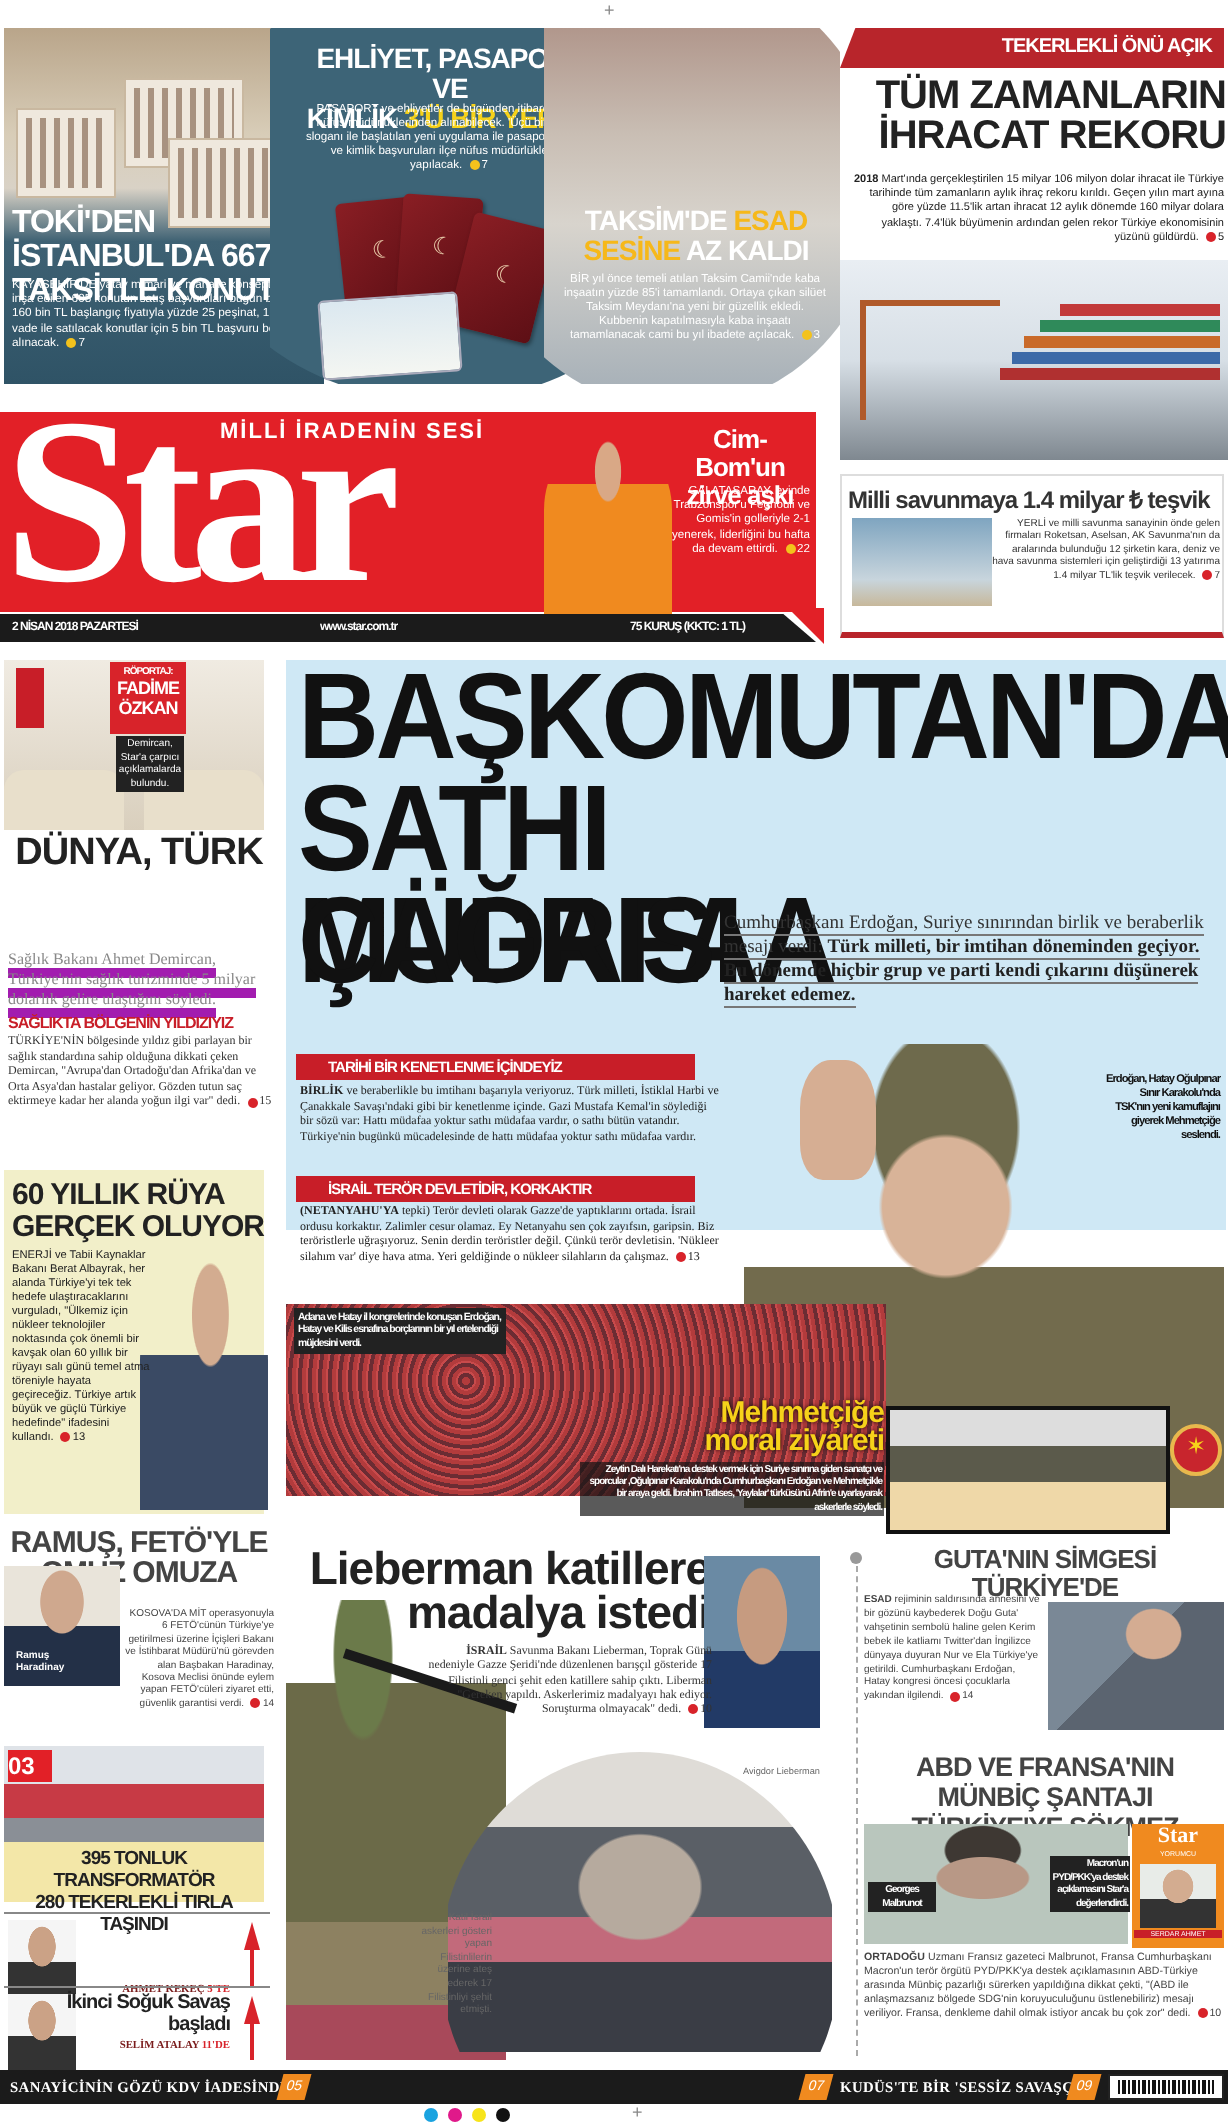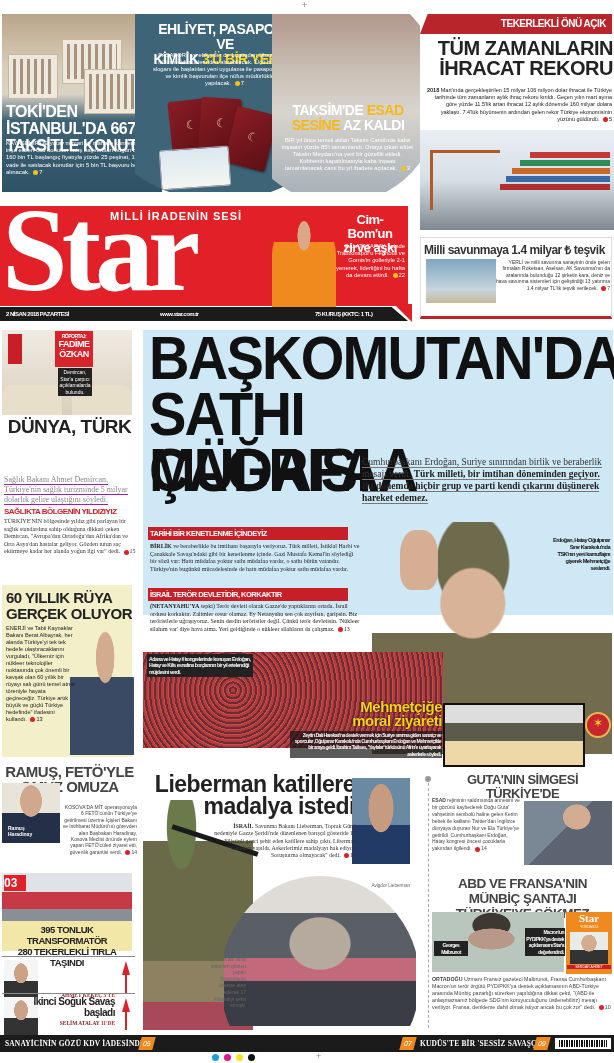--- a/index.html
+++ b/index.html
@@ -49,21 +49,21 @@
 
 .lc1-img{left:2px;top:330px;width:130px;height:85px;background:linear-gradient(180deg,#f0ebe2,#d9cfbd)}
 .lc1-img .sofa{position:absolute;bottom:0;width:60px;height:30px;background:#e8dfcb;border-radius:10px 10px 0 0}
 .flag{position:absolute;left:6px;top:4px;width:14px;height:30px;background:#c81e28}
 .roportaj{left:55px;top:331px;width:38px;height:36px;background:#d8232a;color:#fff;text-align:center;font-size:5px;line-height:6px;padding-top:2px}
 .roportaj b{display:block;font-size:9px;line-height:10px}
 .demircan-cap{left:58px;top:368px;width:34px;background:#222;color:#fff;font-size:5px;line-height:6.5px;text-align:center;padding:1px}
 .dunya-h{left:2px;top:418px;width:135px;text-align:center;font-size:19px;line-height:18px;color:#222}
 .dunya-h .big{font-size:26px;line-height:26px}
 .dunya-dek{left:4px;top:475px;width:133px;font-size:8px;line-height:10px;color:#888}
-.dunya-dek span{border-bottom:1px solid #a21caf}
+.dunya-dek span{border-bottom:5px solid #a21caf}
 .red-sub{color:#c81e28;font-size:8px;font-weight:bold}
 .dunya-sub{left:4px;top:507px;width:133px}
 .dunya-t{left:4px;top:518px;width:133px;font-family:"Liberation Serif",serif;font-size:6px;line-height:7.6px;color:#333}
 .bullet{display:inline-block;width:5px;height:5px;border-radius:50%;background:#d8232a;margin:0 1px 0 2px;vertical-align:middle}
 .bullet.y{background:#f3c21c}
 
 .ruya-box{left:2px;top:585px;width:130px;height:172px;background:#f2efc9}
 .ruya-h{left:6px;top:590px;width:128px;font-size:15px;line-height:16px;color:#222}
 .ruya-t{left:6px;top:625px;width:70px;font-size:5.6px;line-height:7px;color:#222}
 .albayrak{left:70px;top:630px;width:64px;height:125px;background:radial-gradient(ellipse at 55% 22%,#d3ac90 0 18%,transparent 19%),linear-gradient(180deg,transparent 0 38%,#3a4a64 38% 100%);border-radius:40% 40% 0 0}
@@ -84,21 +84,21 @@
 .pen:before{content:"";position:absolute;left:1px;top:0;width:8px;height:14px;background:#d8232a;clip-path:polygon(50% 0,100% 100%,0 100%)}
 .pen:after{content:"";position:absolute;left:4px;top:12px;width:2px;height:20px;background:#d8232a}
 
 
 .mainbox{left:143px;top:330px;width:470px;height:285px;background:#cfe8f5}
 .main-h{left:149px;top:330px;width:462px;font-size:61px;line-height:56px;color:#111;letter-spacing:-2px;transform:scaleX(0.92);transform-origin:left top}
 .main-h3{left:149px;top:442px;font-size:61px;line-height:56px;color:#111;letter-spacing:-2px;transform:scaleX(0.92);transform-origin:left top}
 .main-dek{left:362px;top:456px;width:250px;font-family:"Liberation Serif",serif;font-size:9.5px;line-height:12px;color:#333}
 .main-dek span{border-bottom:1px solid #777}
 .main-dek b{color:#222}
-.sec-bar{left:148px;width:208px;height:13px;background:linear-gradient(90deg,#c81e28 0 96%,transparent 96%);color:#fff;font-size:7.5px;line-height:13px;padding-left:2px;clip-path:polygon(0 0,100% 0,97% 100%,0 100%)}
+.sec-bar{left:148px;width:208px;height:13px;background:linear-gradient(90deg,#c81e28 0 96%,transparent 96%);color:#fff;font-size:7.5px;line-height:13px;padding-left:16px;clip-path:polygon(0 0,100% 0,97% 100%,0 100%)}
 .sec-t{left:150px;width:210px;font-family:"Liberation Serif",serif;font-size:6px;line-height:7.6px;color:#222}
 .erdogan{left:372px;top:522px;width:240px;height:232px;background:radial-gradient(ellipse at 42% 35%,#d8b398 0 16%,transparent 17%),radial-gradient(ellipse at 42% 18%,#6e6a4c 0 18%,transparent 19%),linear-gradient(180deg,transparent 0 48%,#726b4d 48% 100%)}
 .erdogan .hand{position:absolute;left:28px;top:8px;width:38px;height:60px;background:#d6ae93;border-radius:40% 40% 30% 30%}
 .erdogan-cap{left:552px;top:537px;width:58px;text-align:right;color:#111;font-size:5.6px;line-height:7px;font-weight:bold}
 .crowd{left:143px;top:652px;width:300px;height:96px;background:repeating-radial-gradient(circle at 30% 40%,#b23b3c 0 2px,#6b2c33 2px 4px,#c84a4b 4px 5px),#8b2b30}
 .crowd-cap{left:147px;top:654px;width:106px;background:#222;color:#fff;font-size:5.2px;line-height:6.4px;padding:2px}
 .moral-h{left:330px;top:700px;width:112px;color:#f6d21a;font-size:15px;line-height:14px;text-align:right;text-shadow:0 0 2px #000}
 .moral-t{left:290px;top:731px;width:152px;background:rgba(20,20,20,.7);color:#fff;font-size:5px;line-height:6.2px;text-align:right;padding:1px}
 .meeting{left:443px;top:703px;width:142px;height:64px;background:linear-gradient(180deg,#ddd 0 30%,#5b5a4b 30% 60%,#efd8a8 60% 100%);border:2px solid #111}
 .seal{left:585px;top:712px;width:26px;height:26px;border-radius:50%;background:#c8252d;border:2px solid #e8b84d}

